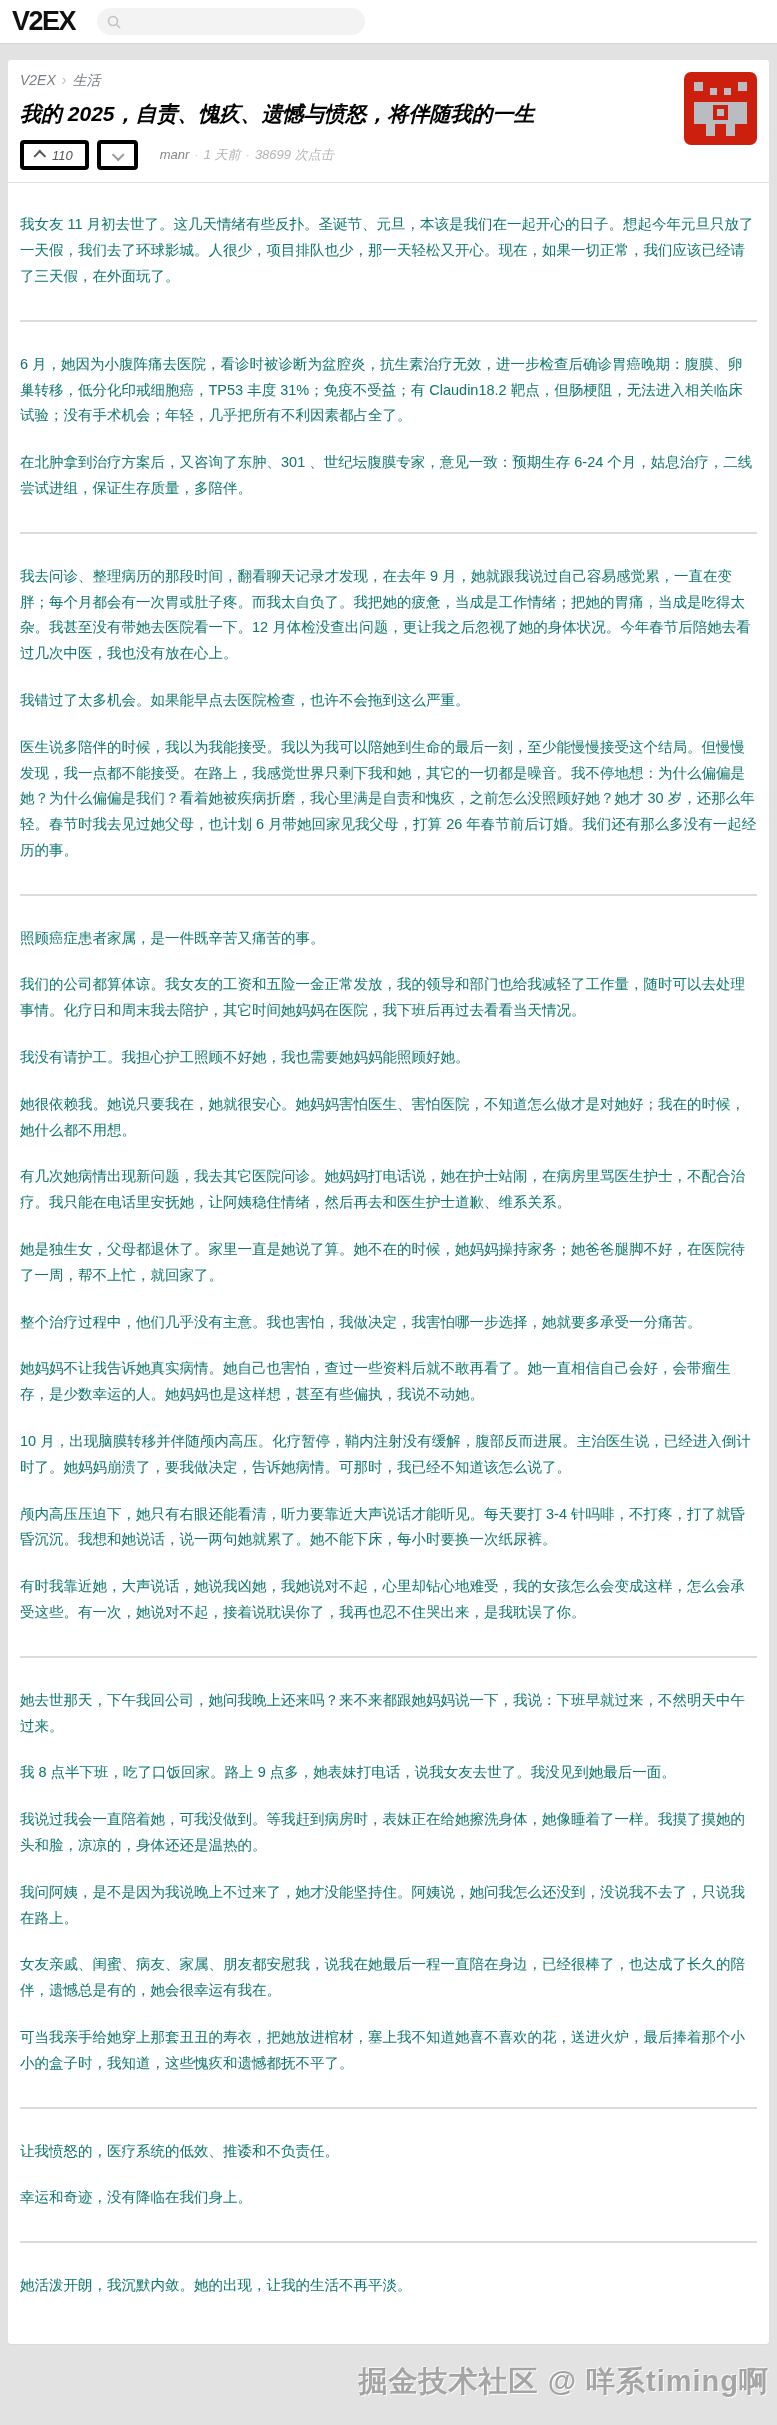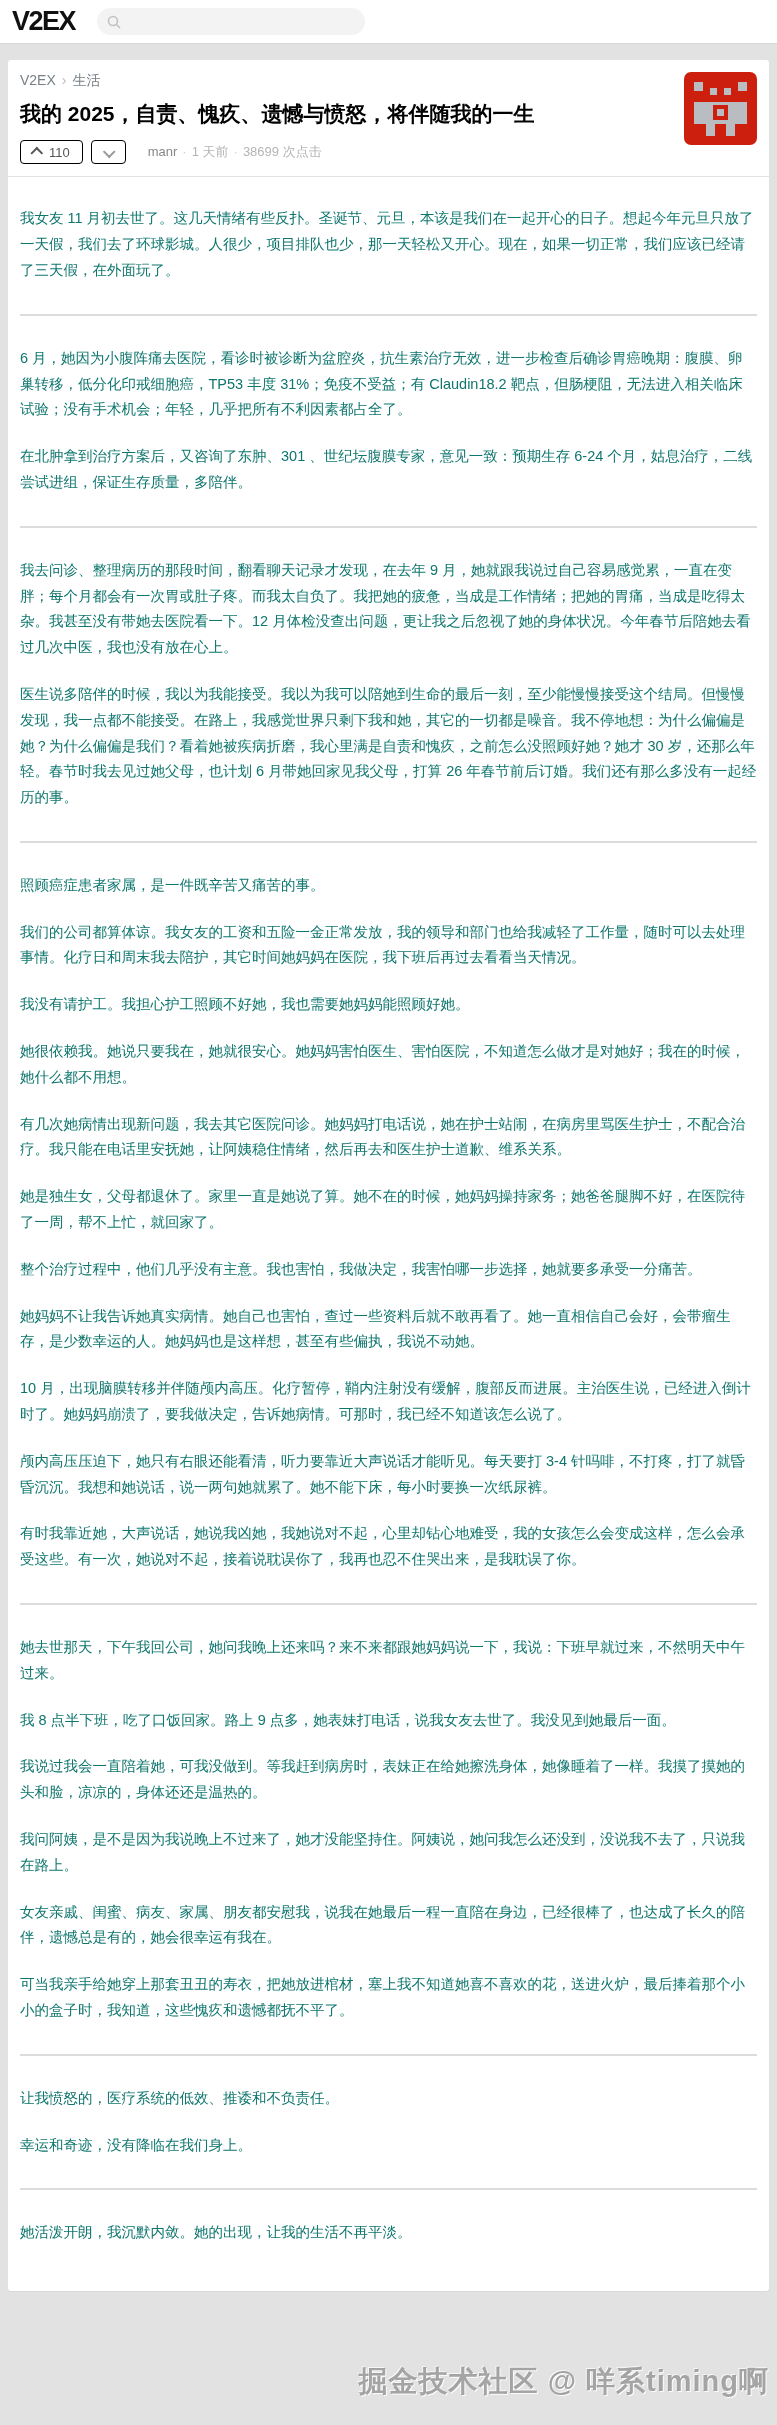--- a/index.html
+++ b/index.html
@@ -12,29 +12,29 @@
   .topbar{background:#fff;height:44px;display:flex;align-items:center;
     padding:0 12px;border-bottom:1px solid #d8d8d8;box-sizing:border-box;}
   .logo{font-weight:900;font-size:27px;letter-spacing:-1.5px;color:#111;cursor:pointer;}
   .search{margin-left:22px;width:268px;height:27px;background:#f3f3f3;border-radius:14px;
     display:flex;align-items:center;padding:0 9px;box-sizing:border-box;}
   .search svg{display:block;}
   
   .wrap{padding:16px 8px 0 8px;}
   .card{background:#fff;border-radius:3px;box-shadow:0 1px 1px rgba(0,0,0,.04);}
   .post-card{padding:0;}
-  .post-head{padding:12px 12px 0 12px;position:relative;}
+  .post-head{padding:12px 12px 0 12px;position:relative;font-style:italic;}
   .avatar-wrap{position:absolute;top:12px;right:12px;width:73px;height:73px;cursor:pointer;}
   .breadcrumb{font-size:14px;color:#999;}
   .breadcrumb a{color:#778087;text-decoration:none;cursor:pointer;}
   .breadcrumb .sep{margin:0 6px;color:#bbb;}
   .title{font-size:21px;font-weight:700;color:#000;margin:10px 0 12px 0;line-height:1.35;
     padding-right:54px;}
   .meta-row{display:flex;align-items:center;gap:8px;padding-bottom:12px;}
-  .vote-btn{display:inline-flex;align-items:center;gap:7px;border:1px solid #000000;
+  .vote-btn{display:inline-flex;align-items:center;gap:7px;border:4px solid #000000;
     border-radius:4px;background:#fff;padding:3px 12px;height:16px;cursor:pointer;}
   .chev{display:inline-block;width:7px;height:7px;border-left:2px solid #555;border-top:2px solid #555;}
   .chev.up{transform:rotate(45deg) translateY(1px);}
   .chev.down{transform:rotate(225deg) translateY(1px);border-color:#999;}
   .vote-count{font-size:13px;color:#555;}
   .meta-text{font-size:13px;color:#b5b5b5;margin-left:14px;}
   .meta-text .author{color:#888;cursor:pointer;}
   .meta-text .dot{margin:0 5px;color:#ccc;}
   .post-body{border-top:1px solid #e2e2e2;padding:8px 12px 24px 12px;}
   .post-body p{font-size:14.5px;line-height:1.78;color:#0f766e;margin:21px 0;}
@@ -96,20 +96,21 @@
           </span>
         </div>
       </div>
       <div class="post-body" id="post-body">
           <p>我女友 11 月初去世了。这几天情绪有些反扑。圣诞节、元旦，本该是我们在一起开心的日子。想起今年元旦只放了一天假，我们去了环球影城。人很少，项目排队也少，那一天轻松又开心。现在，如果一切正常，我们应该已经请了三天假，在外面玩了。</p>
           <div class="hr"></div>
           <p>6 月，她因为小腹阵痛去医院，看诊时被诊断为盆腔炎，抗生素治疗无效，进一步检查后确诊胃癌晚期：腹膜、卵巢转移，低分化印戒细胞癌，TP53 丰度 31%；免疫不受益；有 Claudin18.2 靶点，但肠梗阻，无法进入相关临床试验；没有手术机会；年轻，几乎把所有不利因素都占全了。</p>
           <p>在北肿拿到治疗方案后，又咨询了东肿、301 、世纪坛腹膜专家，意见一致：预期生存 6-24 个月，姑息治疗，二线尝试进组，保证生存质量，多陪伴。</p>
           <div class="hr"></div>
           <p>我去问诊、整理病历的那段时间，翻看聊天记录才发现，在去年 9 月，她就跟我说过自己容易感觉累，一直在变胖；每个月都会有一次胃或肚子疼。而我太自负了。我把她的疲惫，当成是工作情绪；把她的胃痛，当成是吃得太杂。我甚至没有带她去医院看一下。12 月体检没查出问题，更让我之后忽视了她的身体状况。今年春节后陪她去看过几次中医，我也没有放在心上。</p>
+          <p>我错过了太多机会。如果能早点去医院检查，也许不会拖到这么严重。</p>
           <p>医生说多陪伴的时候，我以为我能接受。我以为我可以陪她到生命的最后一刻，至少能慢慢接受这个结局。但慢慢发现，我一点都不能接受。在路上，我感觉世界只剩下我和她，其它的一切都是噪音。我不停地想：为什么偏偏是她？为什么偏偏是我们？看着她被疾病折磨，我心里满是自责和愧疚，之前怎么没照顾好她？她才 30 岁，还那么年轻。春节时我去见过她父母，也计划 6 月带她回家见我父母，打算 26 年春节前后订婚。我们还有那么多没有一起经历的事。</p>
           <div class="hr"></div>
           <p>照顾癌症患者家属，是一件既辛苦又痛苦的事。</p>
           <p>我们的公司都算体谅。我女友的工资和五险一金正常发放，我的领导和部门也给我减轻了工作量，随时可以去处理事情。化疗日和周末我去陪护，其它时间她妈妈在医院，我下班后再过去看看当天情况。</p>
           <p>我没有请护工。我担心护工照顾不好她，我也需要她妈妈能照顾好她。</p>
           <p>她很依赖我。她说只要我在，她就很安心。她妈妈害怕医生、害怕医院，不知道怎么做才是对她好；我在的时候，她什么都不用想。</p>
           <p>有几次她病情出现新问题，我去其它医院问诊。她妈妈打电话说，她在护士站闹，在病房里骂医生护士，不配合治疗。我只能在电话里安抚她，让阿姨稳住情绪，然后再去和医生护士道歉、维系关系。</p>
           <p>她是独生女，父母都退休了。家里一直是她说了算。她不在的时候，她妈妈操持家务；她爸爸腿脚不好，在医院待了一周，帮不上忙，就回家了。</p>
           <p>整个治疗过程中，他们几乎没有主意。我也害怕，我做决定，我害怕哪一步选择，她就要多承受一分痛苦。</p>
           <p>她妈妈不让我告诉她真实病情。她自己也害怕，查过一些资料后就不敢再看了。她一直相信自己会好，会带瘤生存，是少数幸运的人。她妈妈也是这样想，甚至有些偏执，我说不动她。</p>

